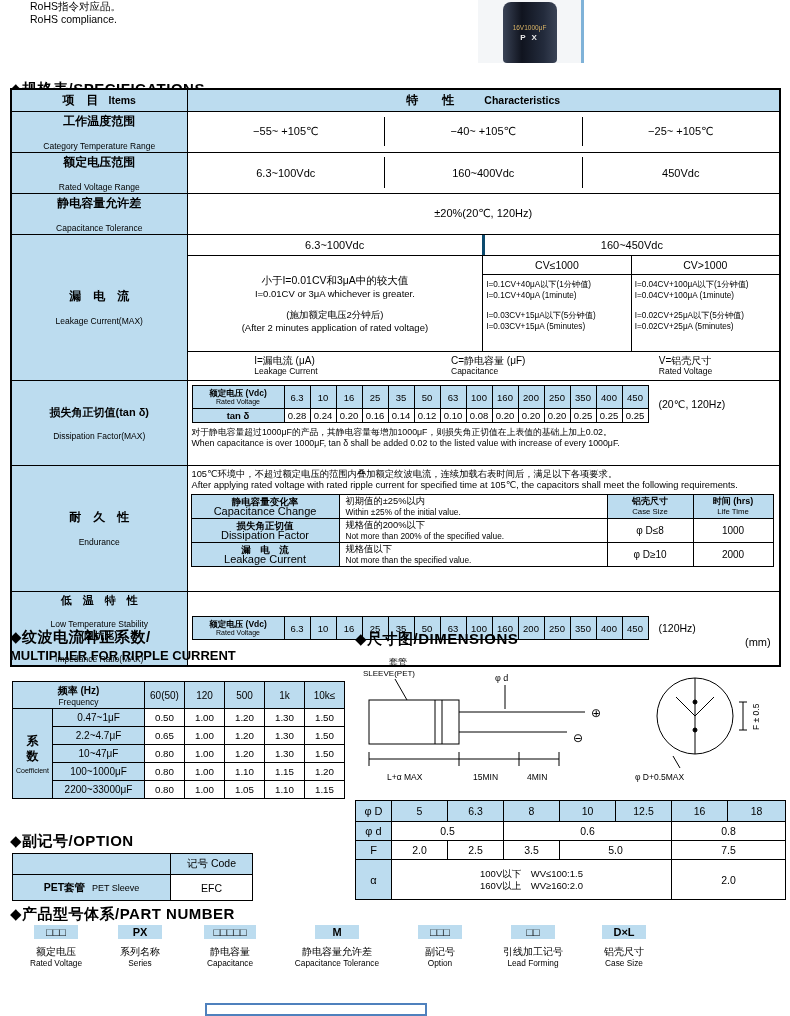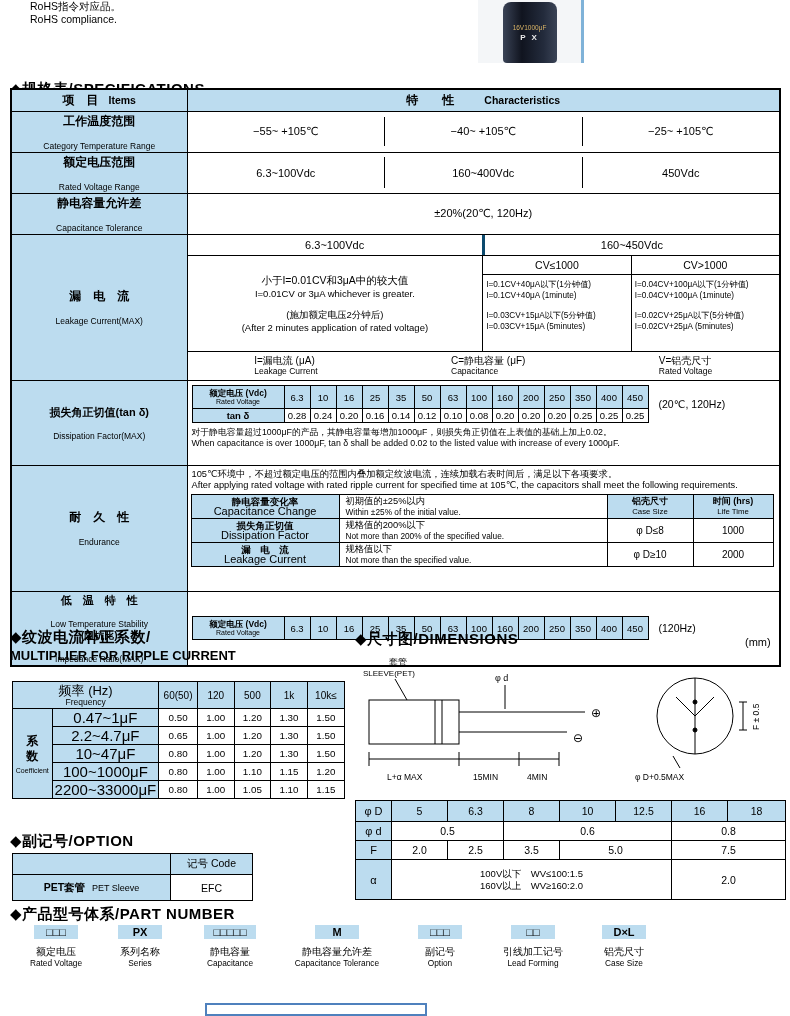--- a/index.html
+++ b/index.html
@@ -84,29 +84,29 @@
   .end-table .c3{width:86px;} .end-table .c4{width:80px;}
   .end-table .hcell .cn{font-size:9px;font-weight:bold;line-height:11px;}
   .end-table .hcell .en{font-size:7.8px;line-height:9px;}
   .end-table .vcell{font-size:10px;}
   .lt-wrap{height:58px;display:flex;align-items:center;}
   .lt-wrap .inner{margin:0 0 0 4px;}
   
   .ripple{position:absolute;left:12px;top:681px;width:333px;}
   .ripple td{padding:0 2px;}
   .ripple .fh{line-height:11px;}
-  .ripple .fh .cn{font-size:13px;font-weight:normal;line-height:13px;}
+  .ripple .fh .cn{font-size:10px;font-weight:bold;line-height:13px;}
   .ripple .fh .en{font-size:8.5px;line-height:10px;}
   .ripple tr.rh{height:27px;}
   .ripple tr.rr{height:18px;}
   .ripple .fcol{width:40px;font-size:10px;}
   .coeffcell{width:40px;}
   .coeff-cn{width:13px;margin:0 auto;font-weight:bold;font-size:12px;line-height:15px;word-break:break-all;}
   .coeff-en{font-size:7px;margin-top:3px;}
-  .ripple .range{width:92px;font-size:15px;}
+  .ripple .range{width:92px;font-size:10px;}
   .ripple .rv{font-size:9.8px;}
   
   .dim-unit{position:absolute;left:745px;top:636px;font-size:11px;}
   .dimdraw{position:absolute;left:355px;top:652px;}
   .dims{position:absolute;left:355px;top:800px;width:430px;table-layout:fixed;}
   .dims tr{height:19px;}
   .dims tr.dh{height:21px;}
   .dims tr.da{height:40px;}
   .dims td{font-size:10.5px;}
   .dims .dl{width:36px;font-size:11px;}

